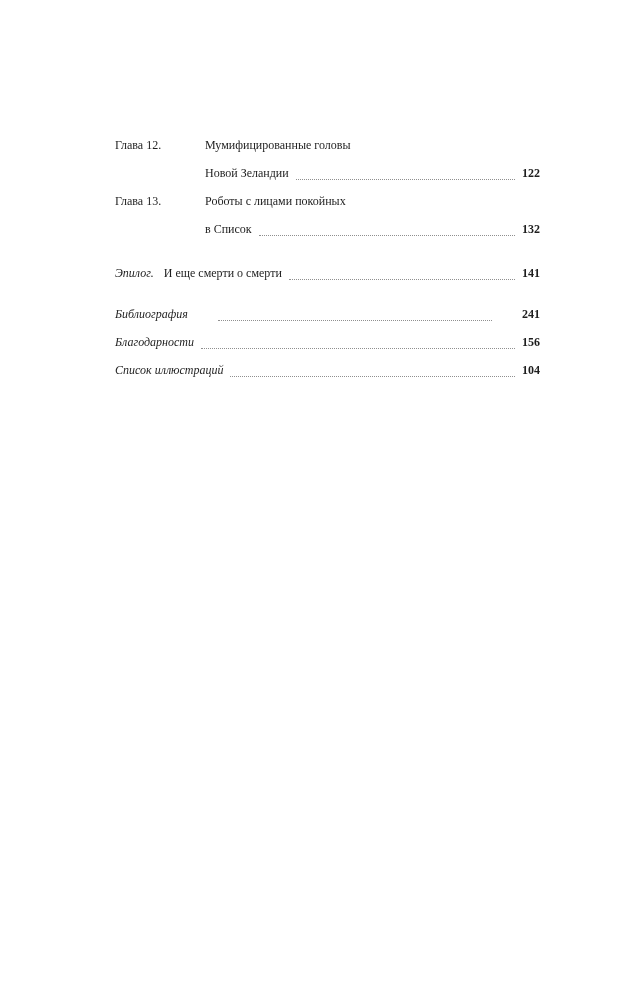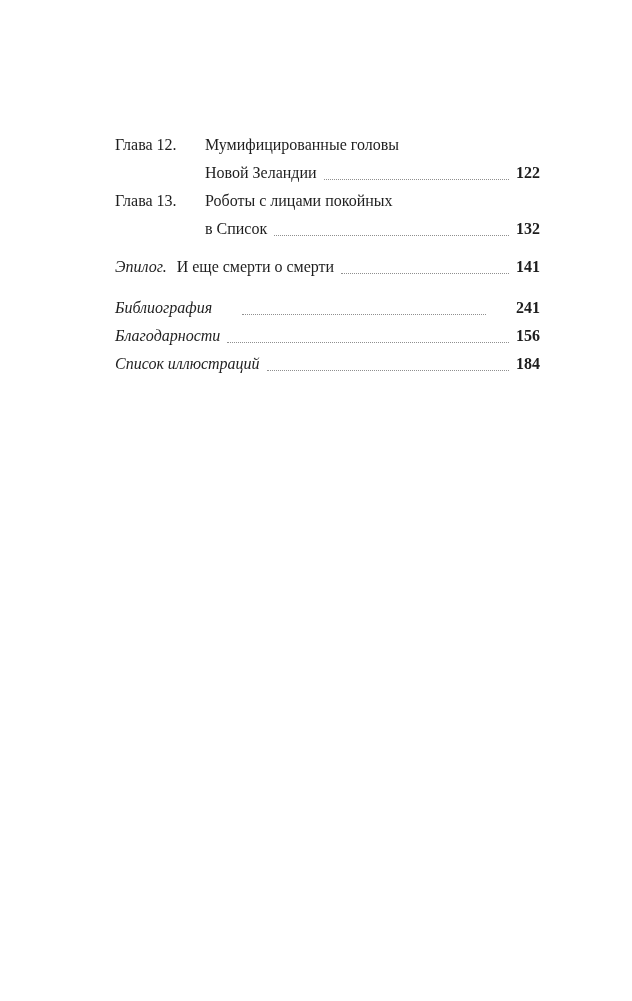--- a/index.html
+++ b/index.html
@@ -16,21 +16,21 @@
   }
   .page {
     box-sizing: border-box;
     width: 632px;
     height: 1001px;
     padding: 131px 92px 0 115px;
     background: #ffffff;
   }
   .toc {
     width: 100%;
-    font-size: 16px;
+    font-size: 12px;
   }
   .toc-row {
     display: flex;
     align-items: flex-end;
     line-height: 28px;
     white-space: nowrap;
   }
   .chapter-label {
     flex: 0 0 90px;
   }
@@ -53,21 +53,21 @@
     border-bottom: 1px dotted #8f8f8f;
     margin: 0 7px 7px 7px;
     min-width: 18px;
   }
   .pagenum {
     flex: 0 0 auto;
     text-align: right;
     font-weight: bold;
   }
   .gap-epilogue {
-    margin-top: 10px;
+    margin-top: 16px;
   }
   .gap-backmatter {
     margin-top: 13px;
     gap: 23px;
   }
 </style>
 </head>
 <body>
 
 <div class="page">
@@ -108,17 +108,17 @@
       <span class="pagenum">241</span>
     </div>
     <div class="toc-row">
       <span class="title italic">Благодарности</span>
       <span class="leader"></span>
       <span class="pagenum">156</span>
     </div>
     <div class="toc-row">
       <span class="title italic">Список иллюстраций</span>
       <span class="leader"></span>
-      <span class="pagenum">184</span>
+      <span class="pagenum">104</span>
     </div>
 
   </div>
 </div>
 
 </body></html>

